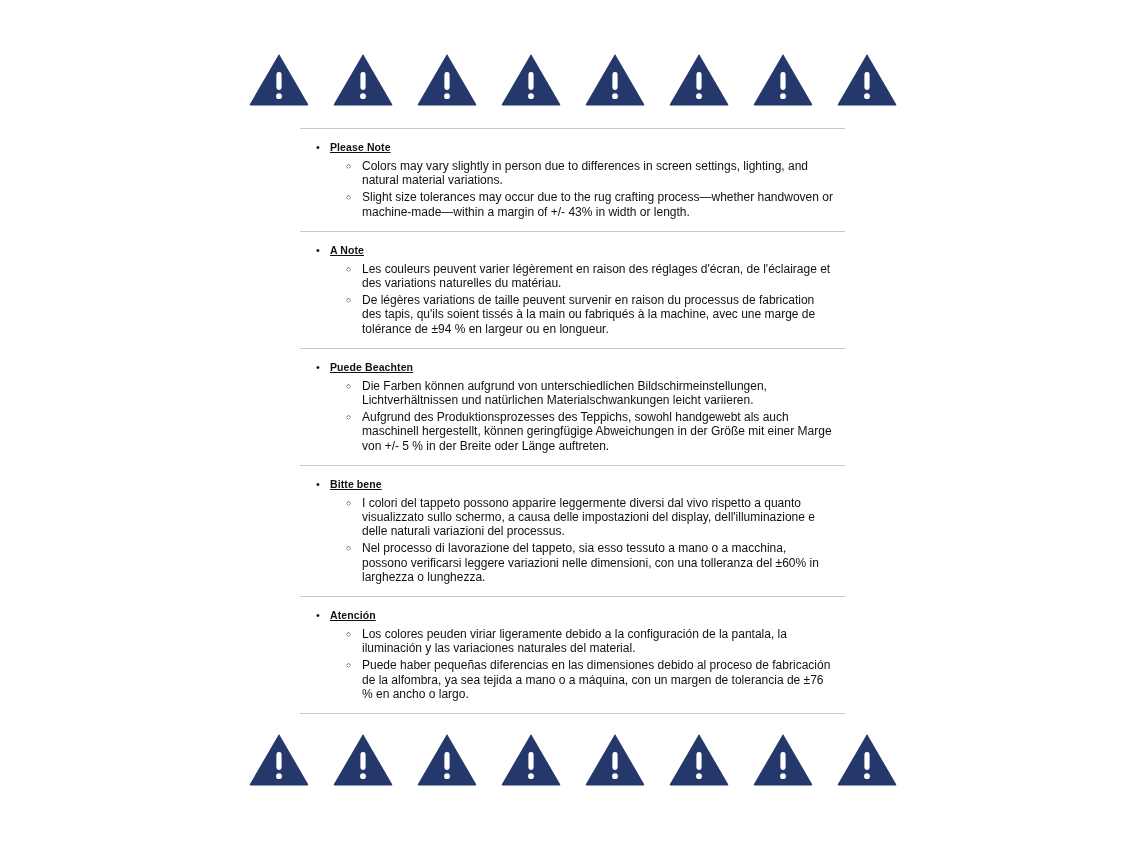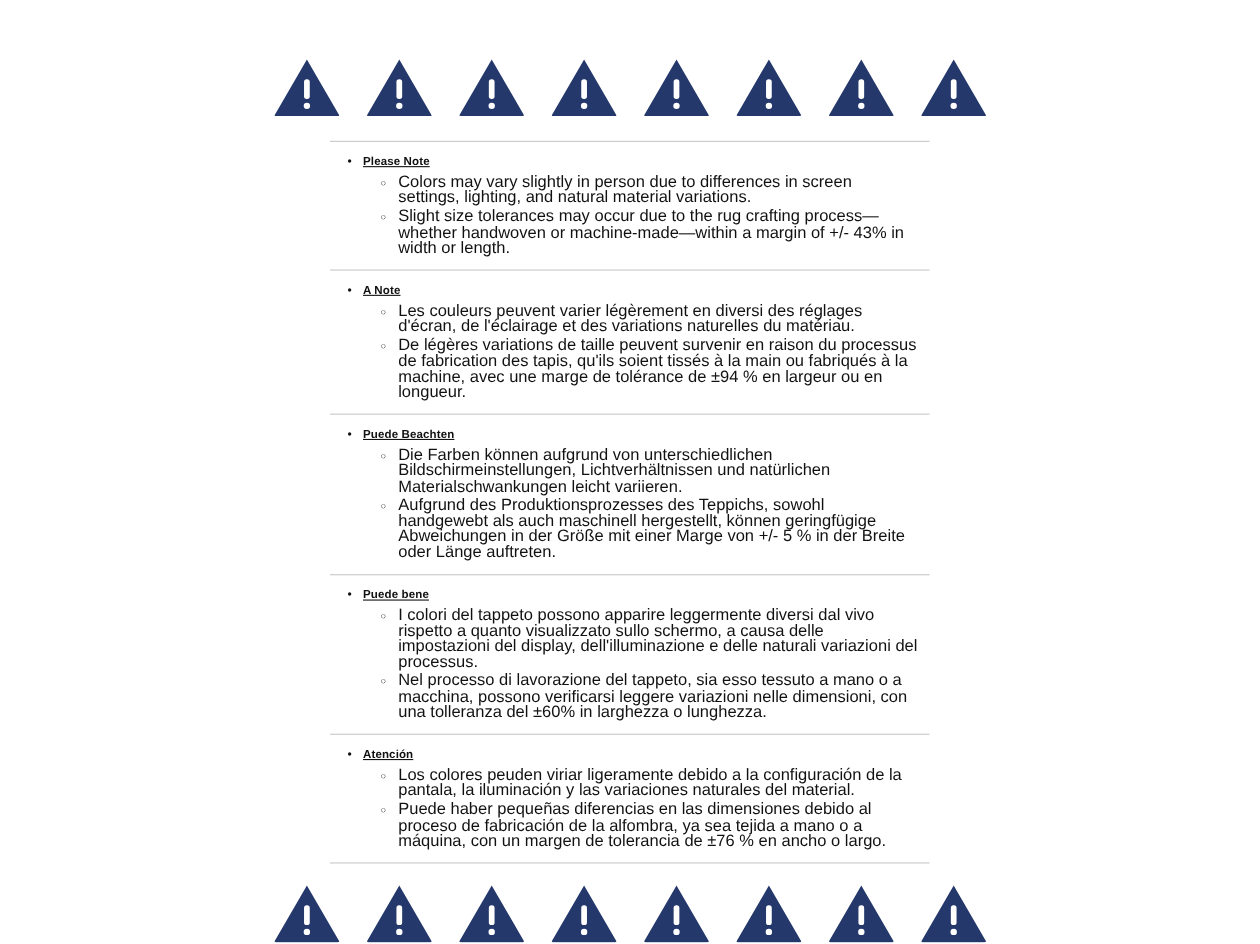--- a/index.html
+++ b/index.html
@@ -85,21 +85,21 @@
     margin-bottom: 3px;
   }
   .bullet-circle {
     width: 16px;
     flex: 0 0 16px;
     font-size: 8.5px;
     line-height: 14px;
     color: #111;
   }
   .item-text {
-    font-size: 15px;
+    font-size: 12px;
     line-height: 14.2px;
     color: #111;
     max-width: 472px;
   }
 </style>
 </head>
 <body>
 
 <div class="page">
 
@@ -183,21 +183,21 @@
         </div>
         <hr class="divider">
         <div class="section">
           <div class="sec-title-row">
             <span class="bullet-disc">•</span>
             <span class="sec-title">A Note</span>
           </div>
           <div class="items">
             <div class="item">
               <span class="bullet-circle">○</span>
-              <span class="item-text">Les couleurs peuvent varier légèrement en diversi des réglages d'écran, de l'éclairage et des variations naturelles du matériau.</span>
+              <span class="item-text">Les couleurs peuvent varier légèrement en raison des réglages d'écran, de l'éclairage et des variations naturelles du matériau.</span>
             </div>
             <div class="item">
               <span class="bullet-circle">○</span>
               <span class="item-text">De légères variations de taille peuvent survenir en raison du processus de fabrication des tapis, qu'ils soient tissés à la main ou fabriqués à la machine, avec une marge de tolérance de ±94 % en largeur ou en longueur.</span>
             </div>
           </div>
         </div>
         <hr class="divider">
         <div class="section">
           <div class="sec-title-row">
@@ -212,21 +212,21 @@
             <div class="item">
               <span class="bullet-circle">○</span>
               <span class="item-text">Aufgrund des Produktionsprozesses des Teppichs, sowohl handgewebt als auch maschinell hergestellt, können geringfügige Abweichungen in der Größe mit einer Marge von +/- 5 % in der Breite oder Länge auftreten.</span>
             </div>
           </div>
         </div>
         <hr class="divider">
         <div class="section">
           <div class="sec-title-row">
             <span class="bullet-disc">•</span>
-            <span class="sec-title">Puede bene</span>
+            <span class="sec-title">Bitte bene</span>
           </div>
           <div class="items">
             <div class="item">
               <span class="bullet-circle">○</span>
               <span class="item-text">I colori del tappeto possono apparire leggermente diversi dal vivo rispetto a quanto visualizzato sullo schermo, a causa delle impostazioni del display, dell'illuminazione e delle naturali variazioni del processus.</span>
             </div>
             <div class="item">
               <span class="bullet-circle">○</span>
               <span class="item-text">Nel processo di lavorazione del tappeto, sia esso tessuto a mano o a macchina, possono verificarsi leggere variazioni nelle dimensioni, con una tolleranza del ±60% in larghezza o lunghezza.</span>
             </div>

